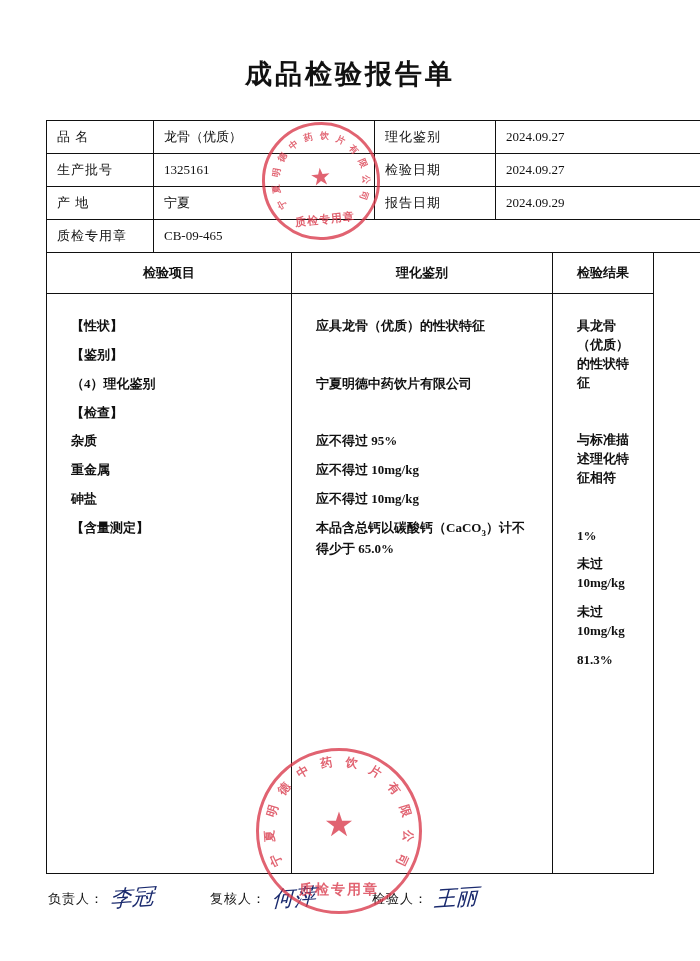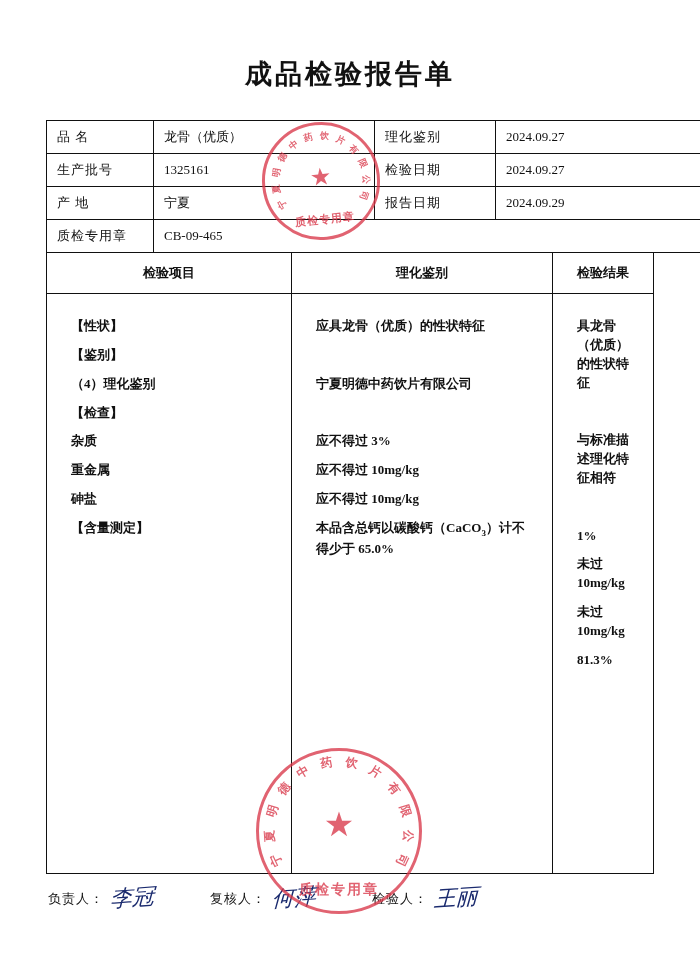--- a/index.html
+++ b/index.html
@@ -250,21 +250,21 @@
       <td class="body-cell">
         <div style="height:18px"></div>
         <div>应具龙骨（优质）的性状特征</div>
         <div style="height:10px"></div>
         <div>&nbsp;</div>
         <div style="height:10px"></div>
         <div>宁夏明德中药饮片有限公司</div>
         <div style="height:10px"></div>
         <div>&nbsp;</div>
         <div style="height:10px"></div>
-        <div>应不得过 3%</div>
+        <div>应不得过 95%</div>
         <div style="height:10px"></div>
         <div>应不得过 10mg/kg</div>
         <div style="height:10px"></div>
         <div>应不得过 10mg/kg</div>
         <div style="height:10px"></div>
         <div>本品含总钙以碳酸钙（CaCO<sub>3</sub>）计不</div>
         <div>得少于 65.0%</div>
       </td>
       <td class="body-cell">
         <div style="height:18px"></div>

